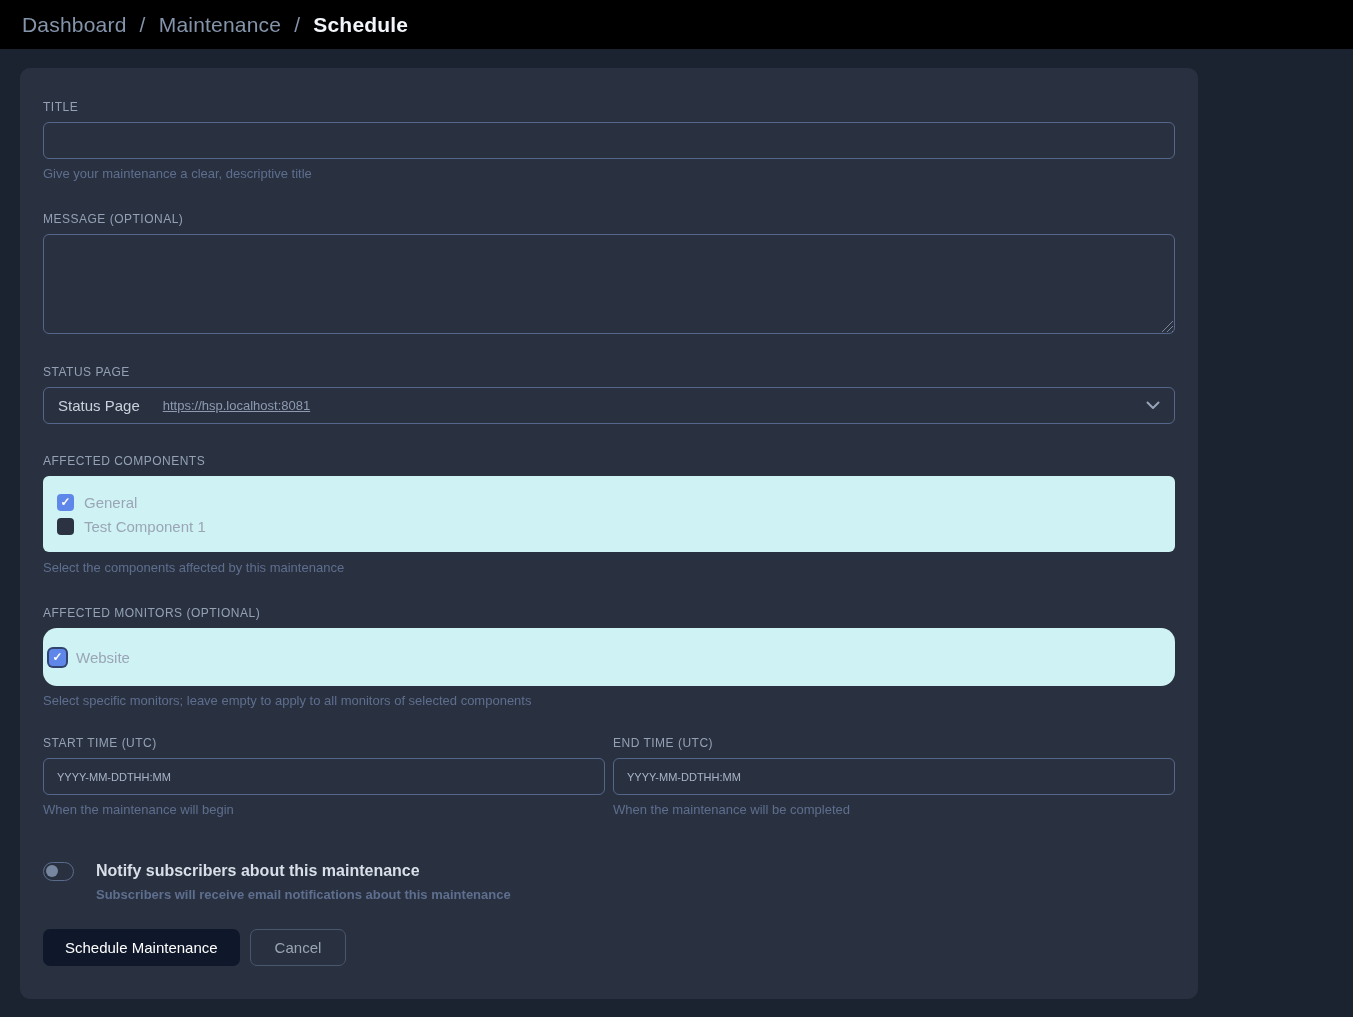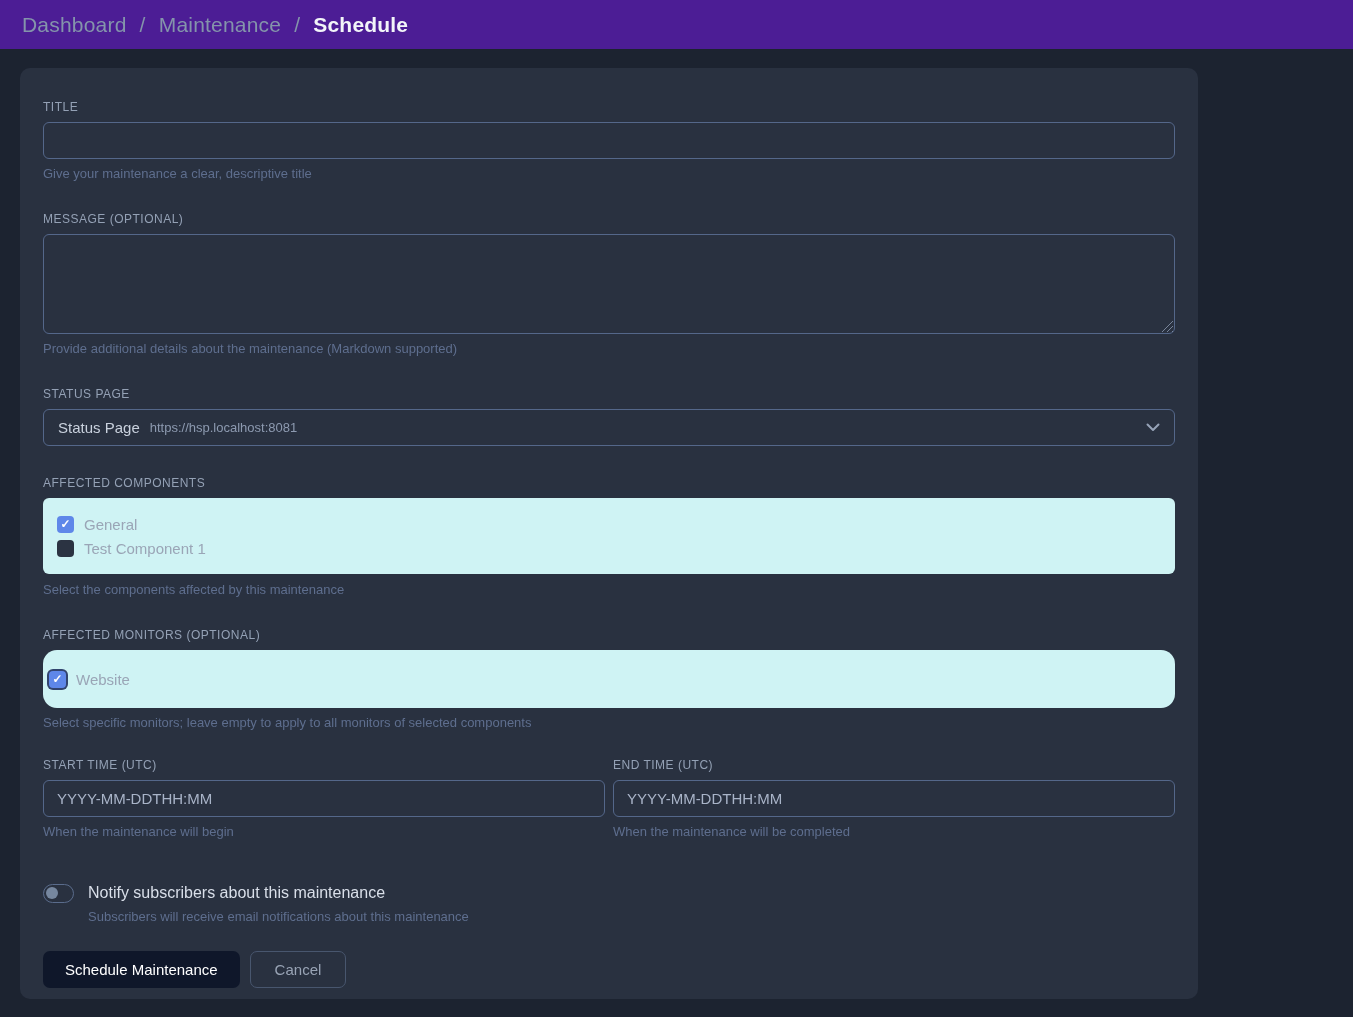--- a/index.html
+++ b/index.html
@@ -3,21 +3,21 @@
 <meta charset="utf-8">
 <style>
   * { margin:0; padding:0; box-sizing:border-box; }
   html,body { width:1353px; height:1017px; overflow:hidden; }
   body {
     background:#1c2330;
     font-family:"Liberation Sans", sans-serif;
     color:#dfe5ee;
   }
   
-  .topbar { padding:13px 22px 12px 22px; background:#4c1d95; }
+  .topbar { padding:13px 22px 12px 22px; background:#000000; }
   .breadcrumb { font-size:21px; letter-spacing:0.2px; }
   .crumb-link { color:#8494ab; cursor:pointer; }
   .crumb-sep { color:#8494ab; margin:0 7px; }
   .crumb-current { color:#f2f5f9; font-weight:700; }
 
   
   .card {
     margin:19px 14px 14px 20px;
     width:1178px;
     height:931px;
@@ -41,21 +41,21 @@
   }
   .section { margin-bottom:31px; }
 
   .text-input {
     width:100%;
     height:37px;
     background:transparent;
     border:1px solid #54678a;
     border-radius:6px;
     color:#dfe5ee;
-    font-size:15px;
+    font-size:11px;
     font-family:"Liberation Sans", sans-serif;
     padding:0 13px;
     outline:none;
     display:block;
   }
   .text-input::placeholder { color:#a9b4c8; opacity:1; }
 
   .textarea-wrap { position:relative; }
   textarea.text-area {
     width:100%;
@@ -85,21 +85,21 @@
     width:100%;
     height:37px;
     border:1px solid #54678a;
     border-radius:6px;
     display:flex;
     align-items:center;
     padding:0 14px;
     cursor:pointer;
   }
   .select-name { font-size:15px; color:#c9d1dd; }
-  .select-url  { font-size:13px; color:#8d9ab0; margin-left:10px; }
+  .select-url  { font-size:13px; color:#8d9ab0; margin-left:23px;text-decoration:underline; }
   .select-chevron { margin-left:auto; display:flex; align-items:center; }
 
   
   .option-box {
     background:#cff3f4;
     border-radius:6px;
     padding:14px 14px;
   }
   .option-box.monitors { padding:17px 6px;border-radius:14px; }
   .chk-row {
@@ -147,21 +147,21 @@
     flex:0 0 31px;
     cursor:pointer;
   }
   .toggle-knob {
     position:absolute;
     left:2px; top:2px;
     width:12px; height:12px;
     border-radius:50%;
     background:#76879f;
   }
-  .toggle-text { margin-left:14px; }
+  .toggle-text { margin-left:22px;font-weight:bold; }
   .toggle-label { font-size:16px; color:#d9dfe9; line-height:22px; }
   .toggle-helper { font-size:13px; color:#5e6e8e; margin-top:5px; }
 
   
   .btn-row { display:flex; align-items:center; }
   .btn {
     height:37px;
     border-radius:7px;
     font-size:15px;
     font-family:"Liberation Sans", sans-serif;
@@ -204,21 +204,20 @@
     <input class="text-input" type="text" value="" style="">
     <div class="helper">Give your maintenance a clear, descriptive title</div>
   </div>
 
   <div class="section">
     <div class="field-label">MESSAGE (OPTIONAL)</div>
     <div class="textarea-wrap">
       <textarea class="text-area" style=""></textarea>
       <span class="resize-grip"></span>
     </div>
-    <div class="helper">Provide additional details about the maintenance (Markdown supported)</div>
   </div>
 
   <div class="section" style="margin-bottom:30px;">
     <div class="field-label">STATUS PAGE</div>
     <div class="select">
       <span class="select-name">Status Page</span>
       <span class="select-url">https://hsp.localhost:8081</span>
       <span class="select-chevron">
         <svg width="14" height="9" viewBox="0 0 14 9">
             <path d="M1.5 1.5 L7 7 L12.5 1.5" stroke="#96a3b8" stroke-width="2" fill="none" stroke-linecap="round" stroke-linejoin="round"></path>

